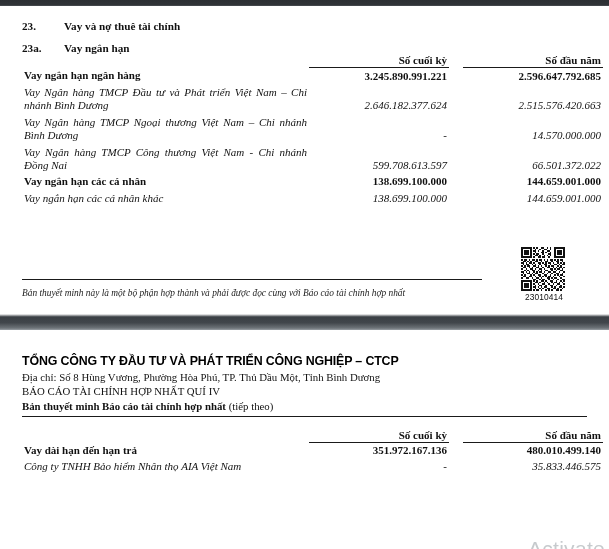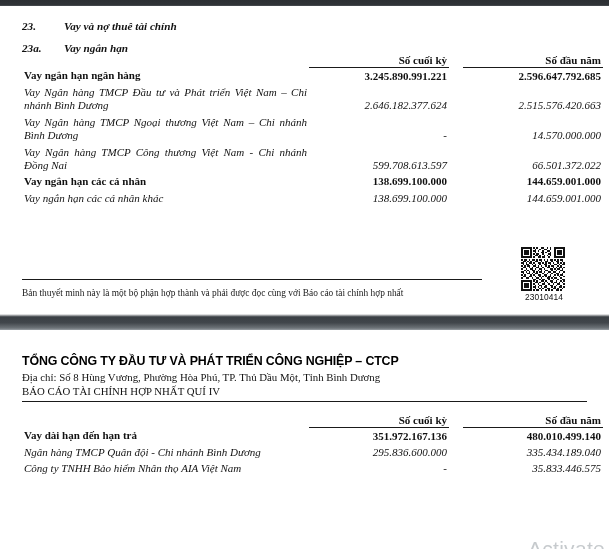--- a/index.html
+++ b/index.html
@@ -38,27 +38,25 @@
   .sheet-one { height: 294px; }
   .sheet-two { height: 233px; }
 
   
   .note-head {
     display: flex;
     align-items: baseline;
     font-weight: bold;
     font-size: 11.2px;
     margin-top: 14px;
-    font-style: italic;
   }
   .note-head .num { width: 42px; flex: 0 0 42px; }
   .note-sub {
     display: flex;
     align-items: baseline;
-    font-style: italic;
     font-weight: bold;
     font-size: 11.2px;
     margin-top: 10px;
   }
   .note-sub .num { width: 42px; flex: 0 0 42px; }
 
   
   table.fin {
     width: 100%;
     border-collapse: collapse;
@@ -94,20 +92,21 @@
     position: absolute;
     left: 22px;
     right: 22px;
     bottom: 16px;
   }
   .foot-rule {
     border-top: 1.2px solid #1a1a1a;
     width: 460px;
   }
   .foot-note {
+    font-style: italic;
     font-size: 9.4px;
     margin-top: 8px;
     color: #1a1a1a;
   }
   .qr-block {
     position: absolute;
     right: 42px;
     bottom: 12px;
     text-align: center;
     width: 46px;
@@ -479,20 +478,24 @@
 </div>
 
 <div class="band-mid"></div>
 
 <div class="sheet sheet-two">
 
   <div class="letterhead">
     <div class="lh-title">TỔNG CÔNG TY ĐẦU TƯ VÀ PHÁT TRIỂN CÔNG NGHIỆP – CTCP</div>
     <div class="lh-line">Địa chỉ: Số 8 Hùng Vương, Phường Hòa Phú, TP. Thủ Dầu Một, Tỉnh Bình Dương</div>
     <div class="lh-line">BÁO CÁO TÀI CHÍNH HỢP NHẤT QUÍ IV</div>
+    <div class="lh-line b">
+      <span>Bản thuyết minh Báo cáo tài chính hợp nhất</span>
+      <span class="reg">(tiếp theo)</span>
+    </div>
     <div class="lh-rule"></div>
   </div>
 
   <table class="fin" style="margin-top:12px;">
     <colgroup>
       <col class="c-label">
         <col class="c-num">
         <col class="c-gap">
         <col class="c-num">
     </colgroup>
@@ -505,26 +508,20 @@
       </tr>
     </thead>
     <tbody>
         <tr class="bold">
           <td class="label">Vay dài hạn đến hạn trả</td>
           <td class="val">351.972.167.136</td>
           <td></td>
           <td class="val">480.010.499.140</td>
         </tr>
         <tr class="ital">
-          <td class="label">Ngân hàng TMCP Quân đội - Chi nhánh Bình Dương</td>
-          <td class="val">295.836.600.000</td>
-          <td></td>
-          <td class="val">335.434.189.040</td>
-        </tr>
-        <tr class="ital">
           <td class="label">Công ty TNHH Bảo hiểm Nhân thọ AIA Việt Nam</td>
           <td class="val">-</td>
           <td></td>
           <td class="val">35.833.446.575</td>
         </tr>
       </tbody>
   </table>
 
   <div class="watermark">Activate</div>
 </div>

